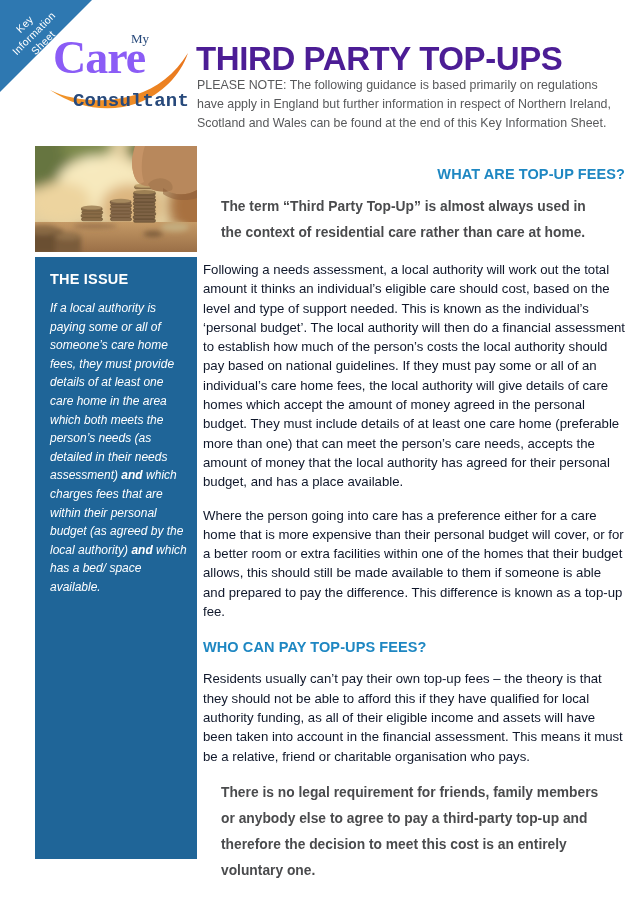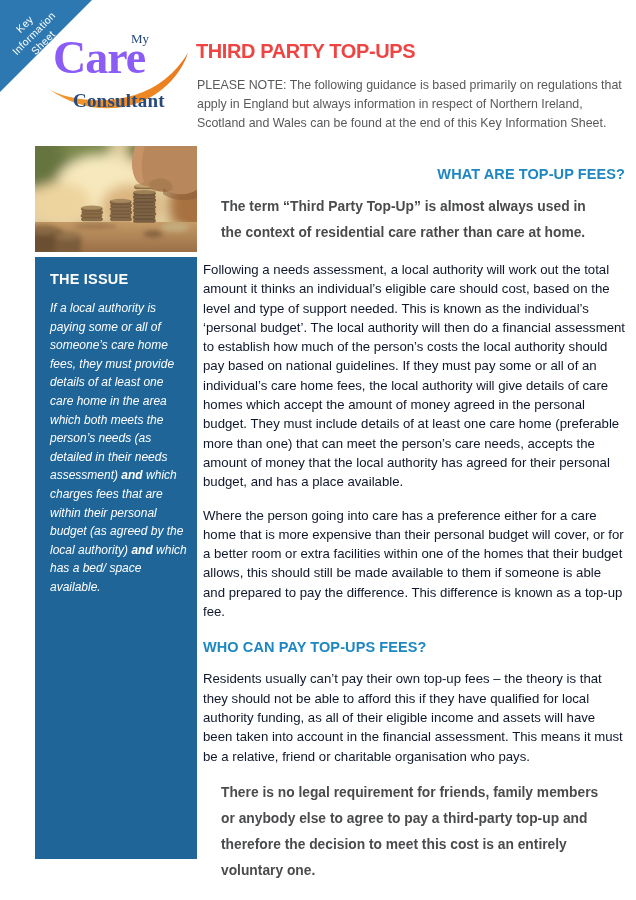--- a/index.html
+++ b/index.html
@@ -27,29 +27,29 @@
     font-family:"Liberation Serif", serif; font-weight:normal;
     font-size:13px; color:#27497b;
   }
   .logo-care{
     position:absolute; left:5px; top:11px;
     font-family:"Liberation Serif", serif; font-weight:bold;
     font-size:46px; line-height:46px; color:#8b5cf6; letter-spacing:-1px;
   }
   .logo-consultant{
     position:absolute; left:25px; top:66px;
-    font-family:Liberation Serif, serif; font-weight:bold;
+    font-family:Liberation Mono, monospace; font-weight:bold;
     font-size:19px; color:#27497b; letter-spacing:0.2px;
   }
   .logo-swoosh{position:absolute; left:0; top:0;}
   
   .title{
     position:absolute; left:196px; top:40px; margin:0;
-    font-size:20px; font-weight:bold; letter-spacing:-0.4px;
-    color:#ef4444;
+    font-size:33px; font-weight:bold; letter-spacing:-0.4px;
+    color:#4c1d95;
   }
   .note{
     position:absolute; left:197px; top:76px; width:426px; margin:0;
     font-size:12.4px; line-height:19px; color:#58595b;
   }
   
   .photo{
     position:absolute; left:35px; top:146px; width:162px; height:106px;
     overflow:hidden;
   }
@@ -105,21 +105,21 @@
       </defs>
       <path d="M 2,66 C 30,85 62,89 90,79 C 114,70 132,52 140,29
                C 127,50 109,64 87,71 C 58,80 24,77 2,66 Z" fill="url(#og)"></path>
     </svg>
     <span class="logo-my">My</span>
     <span class="logo-care">Care</span>
     <span class="logo-consultant">Consultant</span>
   </div>
 
   <h1 class="title">THIRD PARTY TOP-UPS</h1>
-  <p class="note">PLEASE NOTE: The following guidance is based primarily on regulations that apply in England but always information in respect of Northern Ireland, Scotland and Wales can be found at the end of this Key Information Sheet.</p>
+  <p class="note">PLEASE NOTE: The following guidance is based primarily on regulations have apply in England but further information in respect of Northern Ireland, Scotland and Wales can be found at the end of this Key Information Sheet.</p>
 
   <div class="photo">
     <svg width="162" height="106" viewBox="0 0 162 106">
       <defs>
         <filter id="b8" x="-50%" y="-50%" width="200%" height="200%">
             <feGaussianBlur stdDeviation="6"></feGaussianBlur>
           </filter>
         <filter id="b3" x="-50%" y="-50%" width="200%" height="200%">
             <feGaussianBlur stdDeviation="2.5"></feGaussianBlur>
           </filter>

